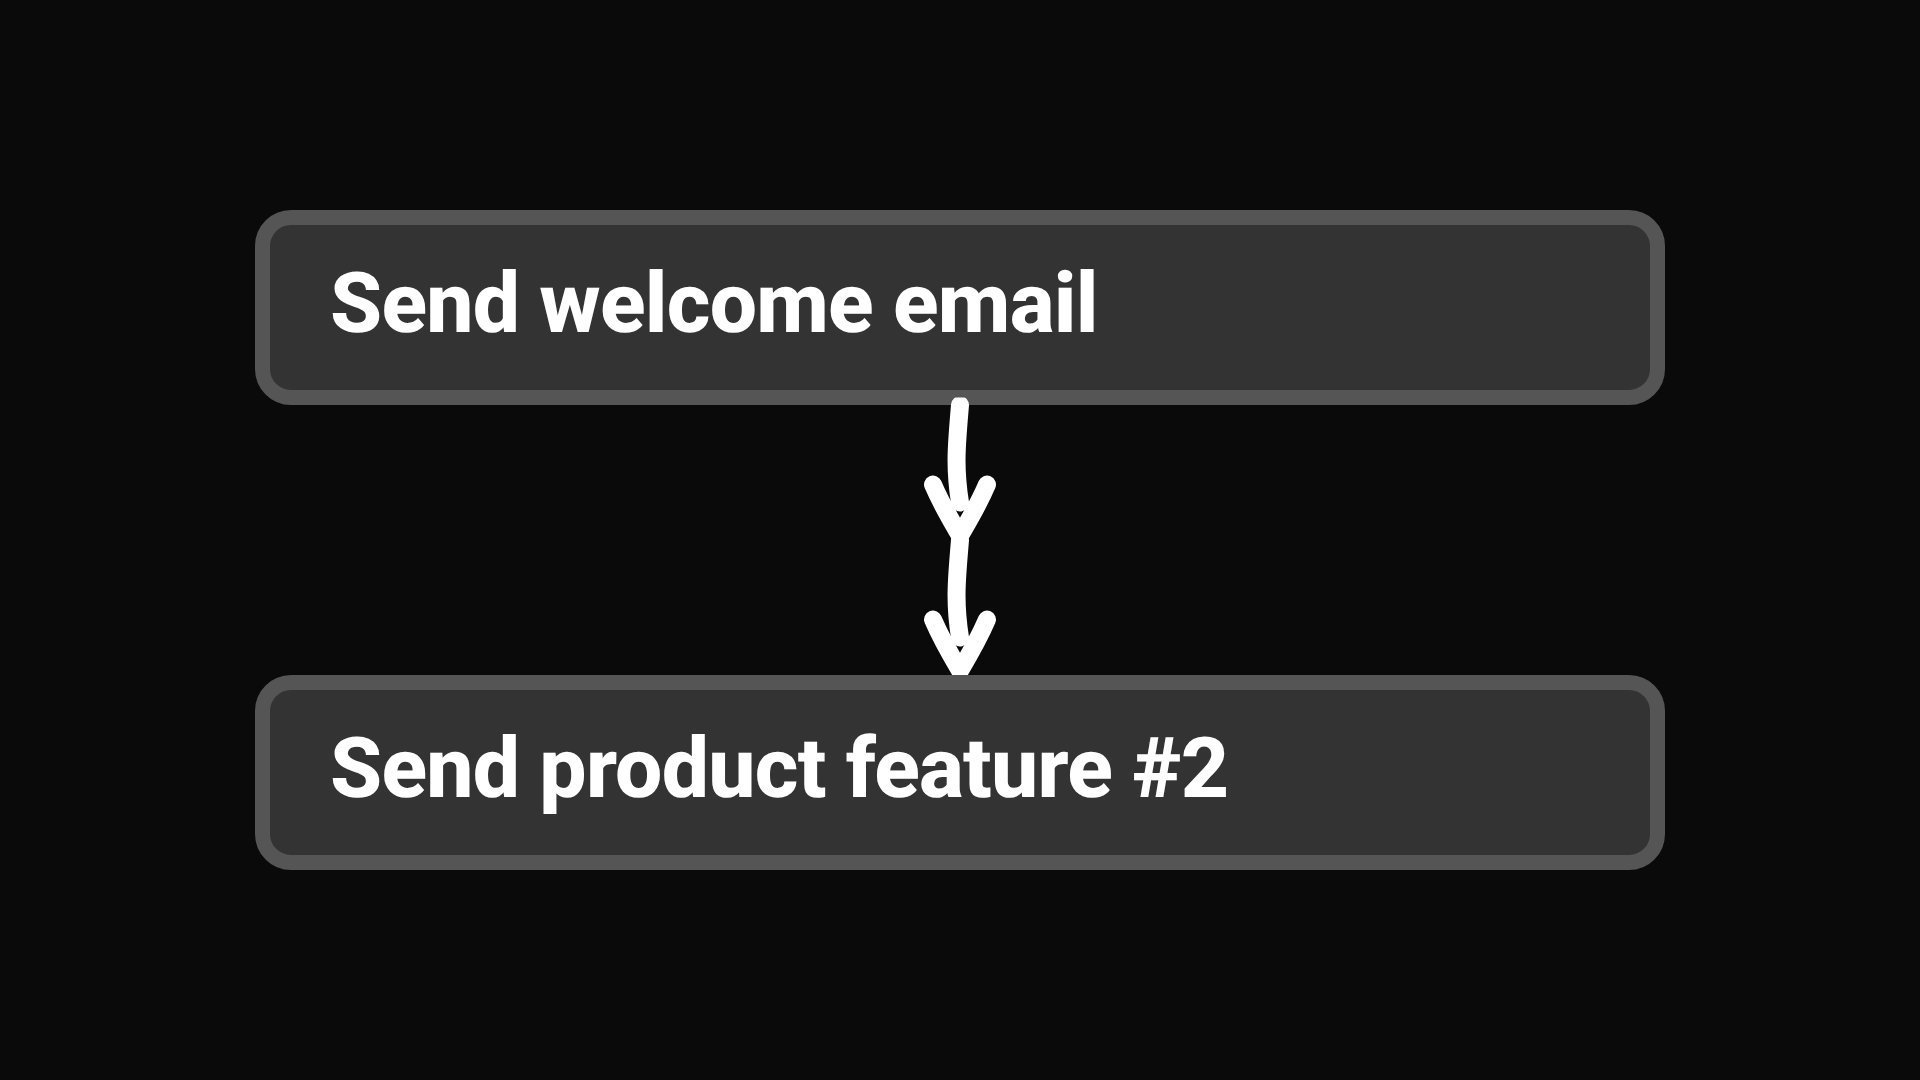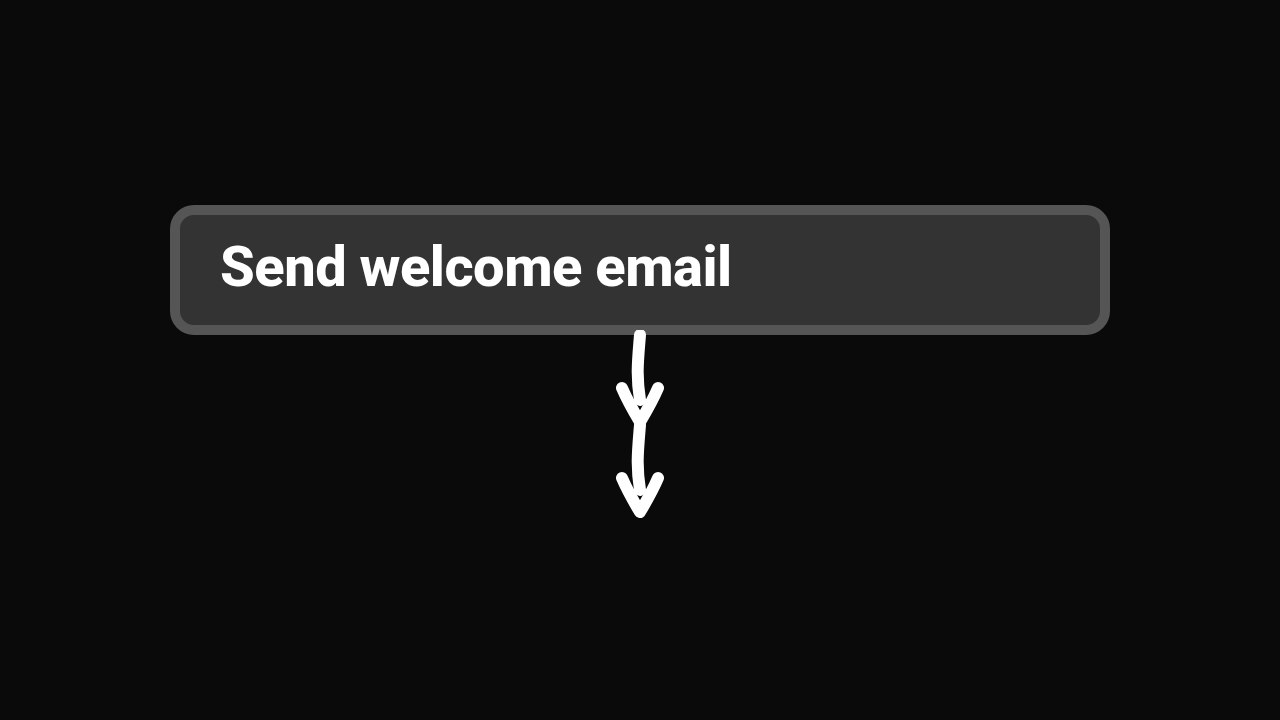--- a/index.html
+++ b/index.html
@@ -62,14 +62,17 @@
 
   <div class="arrow-wrap">
     <span>
       <svg width="60" height="100" viewBox="0 0 60 100">
         <path d="M30 5 C 28 30, 26 45, 30 70" stroke="#ffffff" stroke-width="12" fill="none" stroke-linecap="round"></path>
         <path d="M12 58 C 18 72, 24 82, 30 92 C 36 82, 42 72, 48 58" stroke="#ffffff" stroke-width="12" fill="none" stroke-linecap="round" stroke-linejoin="round"></path>
       </svg>
     </span>
   </div>
 
+  <div class="step-box">
+    <span>Send product feature #2</span>
+  </div>
 
 </div>
 
 </body></html>

